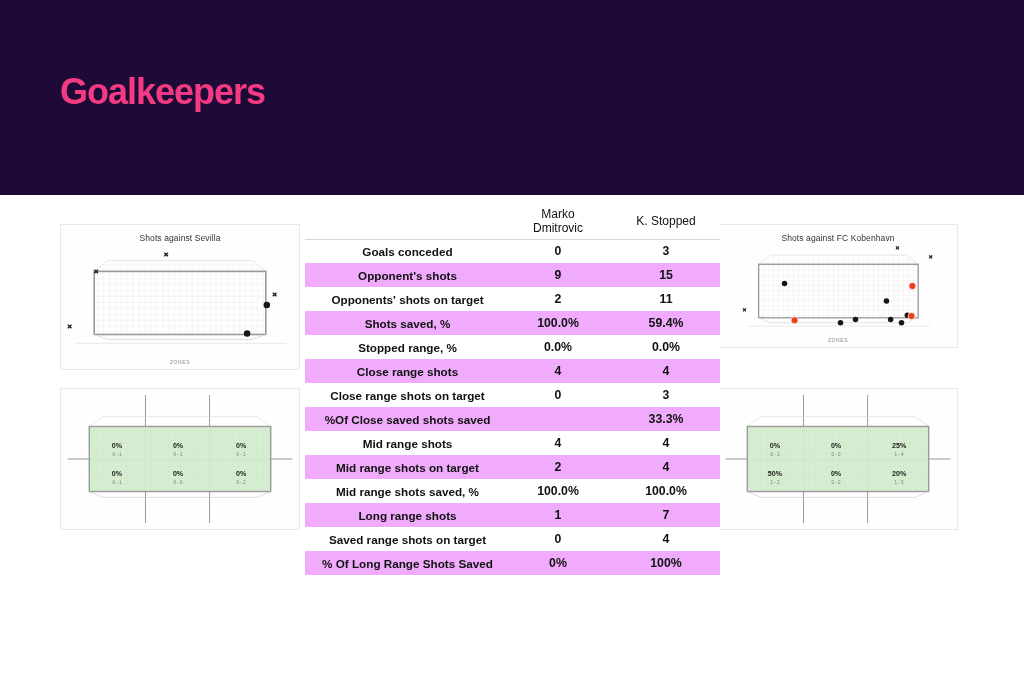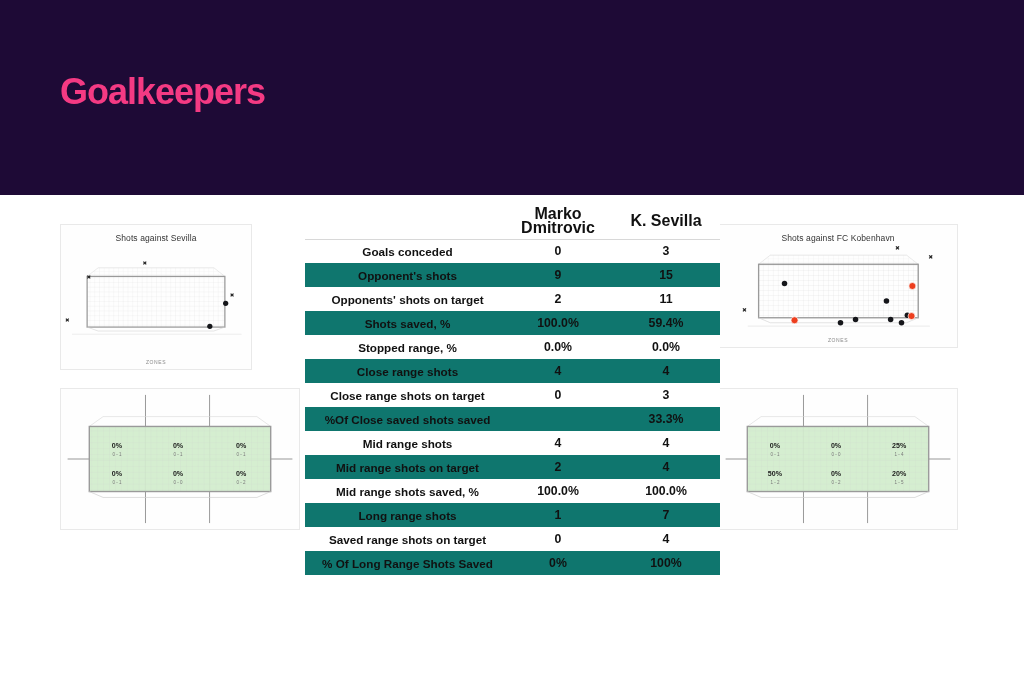--- a/index.html
+++ b/index.html
@@ -27,54 +27,54 @@
   #stats-table {
     position: absolute; left: 305px; top: 205px;
     width: 415px;
     border-collapse: collapse;
     font-size: 11.5px;
   }
   #stats-table th, #stats-table td {
     padding: 0; height: 24px; vertical-align: middle;
   }
   #stats-table thead th {
-    font-size: 16px; font-weight: bold; color: #111;
+    font-size: 12px; font-weight: normal; color: #111;
     background: #ffffff; border-bottom: 1px solid #d8d8d8;
     height: 34px; padding-bottom: 1px;
   }
   #stats-table thead th.col-metric { width: 199px; }
   #stats-table thead th.col-p1 { width: 108px; text-align: center; }
   #stats-table thead th.col-p2 { width: 108px; text-align: center; }
   .th-line { display:block; line-height: 14px; }
   #stats-table tbody td { color: #111; }
   #stats-table tbody td.metric {
     text-align: center; padding-left: 6px; font-weight: bold; font-size: 11.7px;
   }
   #stats-table tbody td.val {
     text-align: center; font-weight: bold; font-size: 12.3px;
   }
   #stats-table tbody tr.odd td { background: #ffffff; }
-  #stats-table tbody tr.even td { background: #0f766e; }
+  #stats-table tbody tr.even td { background: #f0abfc; }
 
   
   .panel {
     position: absolute; background: #fefefe;
     border: 1px solid #e9e9e9;
   }
   .panel-title {
     position: absolute; left: 0; right: 0; top: 8px;
     text-align: center; font-size: 8.5px; color: #333;
     letter-spacing: .1px;
   }
   .zones-label {
     position: absolute; left: 0; right: 0; bottom: 4px;
     text-align: center; font-size: 5px; color: #8a8a8a;
     letter-spacing: .6px;
   }
-  #panel-shots-left   { left: 60px;  top: 224px; width: 192px; height: 146px; }
+  #panel-shots-left   { left: 60px;  top: 224px; width: 240px; height: 146px; }
   #panel-zones-left   { left: 60px;  top: 388px; width: 240px; height: 142px; }
   #panel-shots-right  { left: 718px; top: 224px; width: 240px; height: 124px; }
   #panel-zones-right  { left: 718px; top: 388px; width: 240px; height: 142px; }
 
   .goal-svg { position: absolute; left: 0; top: 0; width: 100%; height: 100%; }
 
   
   .mk-x { font-size: 7px; fill: #222; }
   .mk-dot { fill: #15161a; }
   .mk-goal { fill: #ED3E1E; stroke: #ffffff; stroke-width: .8; }
@@ -240,21 +240,21 @@
   <table id="stats-table">
     <thead>
       <tr>
         <th class="col-metric"></th>
         <th class="col-p1">
           <span class="th-line">Marko</span>
           <span class="th-line">Dmitrovic</span>
         </th>
         <th class="col-p2">
           <span class="th-line"></span>
-          <span class="th-line">K. Sevilla</span>
+          <span class="th-line">K. Stopped</span>
         </th>
       </tr>
     </thead>
     <tbody id="stats-body">
         <tr class="odd">
           <td class="metric">Goals conceded</td>
           <td class="val">0</td>
           <td class="val">3</td>
         </tr>
         <tr class="even">

